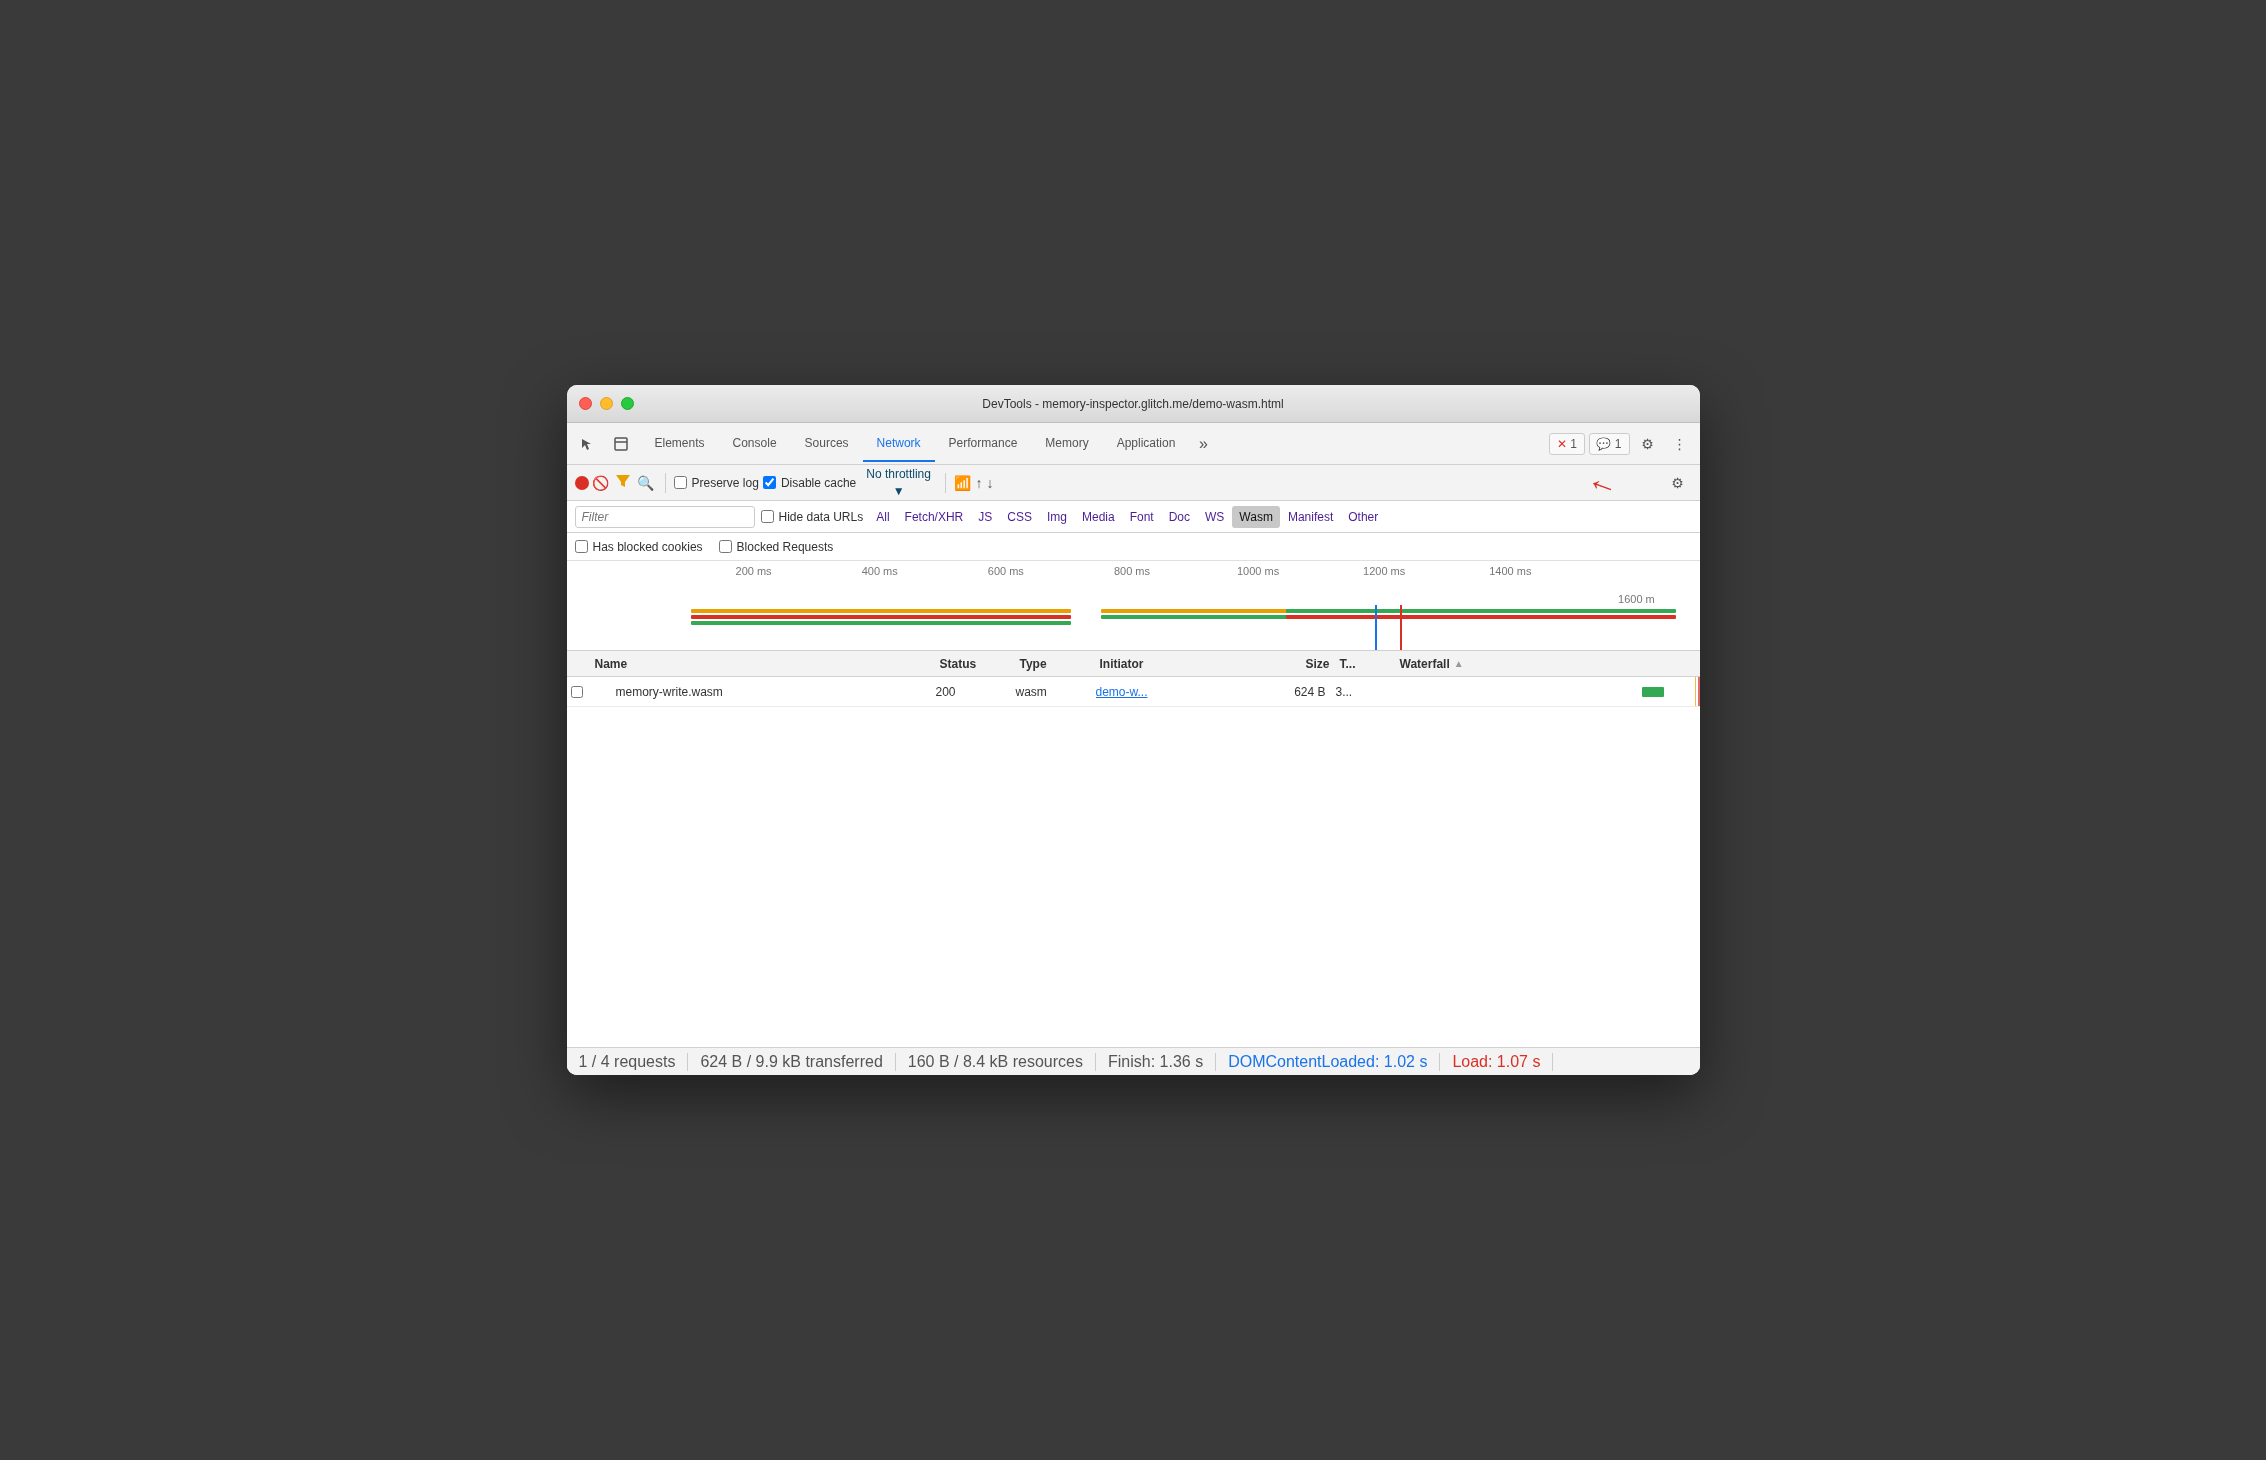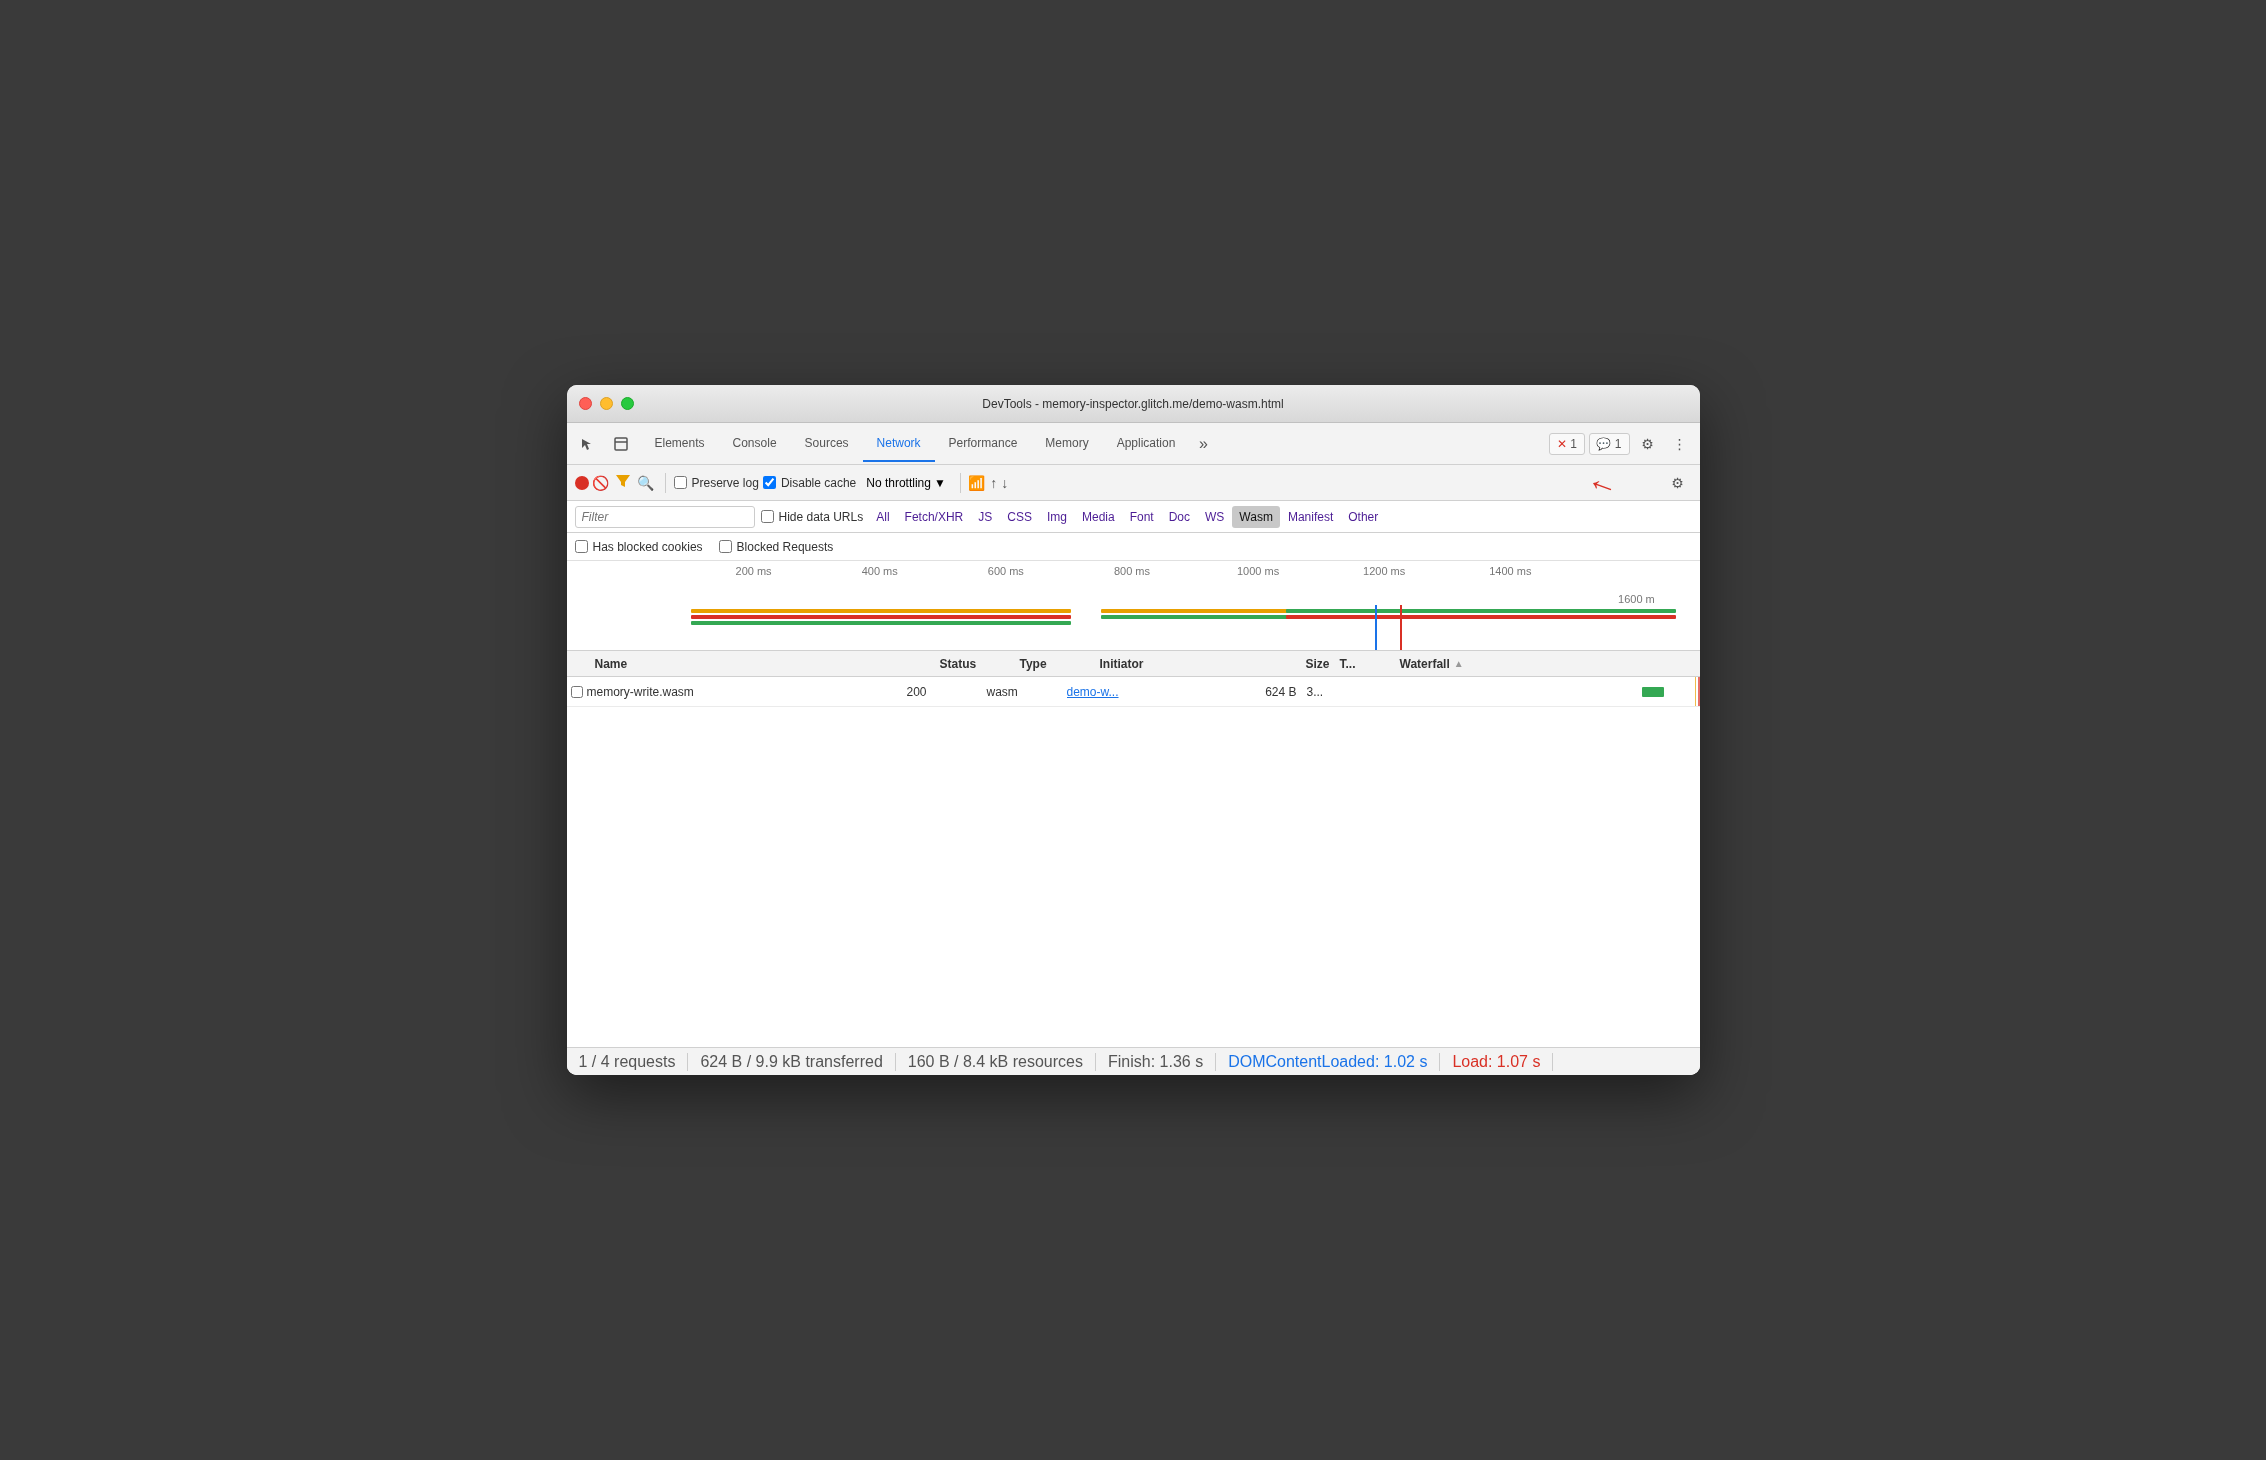--- a/index.html
+++ b/index.html
@@ -181,22 +181,23 @@
       cursor: pointer;
     }
     .throttling-select {
       display: flex;
       align-items: center;
       gap: 3px;
       padding: 2px 6px;
       border: none;
       background: none;
       font-size: 12px;
-      color: #000000;
-      cursor: pointer;
+      color: #0c4a6e;
+      cursor: pointer;
+      flex-direction: column;
     }
     .wifi-icon { font-size: 14px; color: #555; }
     .upload-icon { font-size: 14px; color: #555; }
     .download-icon { font-size: 14px; color: #555; }
     .gear-icon { font-size: 14px; color: #555; }
     
     .filter-bar {
       background: #ffffff;
       border-bottom: 1px solid #d0d0d0;
       display: flex;
@@ -523,21 +524,21 @@
         </div>
         <div class="col-waterfall">
           <span>Waterfall</span>
           <span class="sort-arrow">▲</span>
         </div>
       </div>
       <div class="table-row">
         <div class="row-checkbox">
           <input type="checkbox" style="width: 12px; height: 12px;">
         </div>
-        <div class="row-name" style="width:320px;">memory-write.wasm</div>
+        <div class="row-name" style="width:320px;margin-left:29px;">memory-write.wasm</div>
         <div class="row-status">200</div>
         <div class="row-type">wasm</div>
         <div class="row-initiator">demo-w...</div>
         <div class="row-size">624 B</div>
         <div class="row-time">3...</div>
         <div class="row-waterfall">
 
           <div style="position:relative; width:100%; height:100%; display:flex; align-items:center;">
             <div style="position:absolute; right:36px; width:22px; height:10px; background:#34a853; border-radius:1px;"></div>
             <div style="position:absolute; right:0; width:2px; height:100%; background:#d93025; opacity:0.7;"></div>

